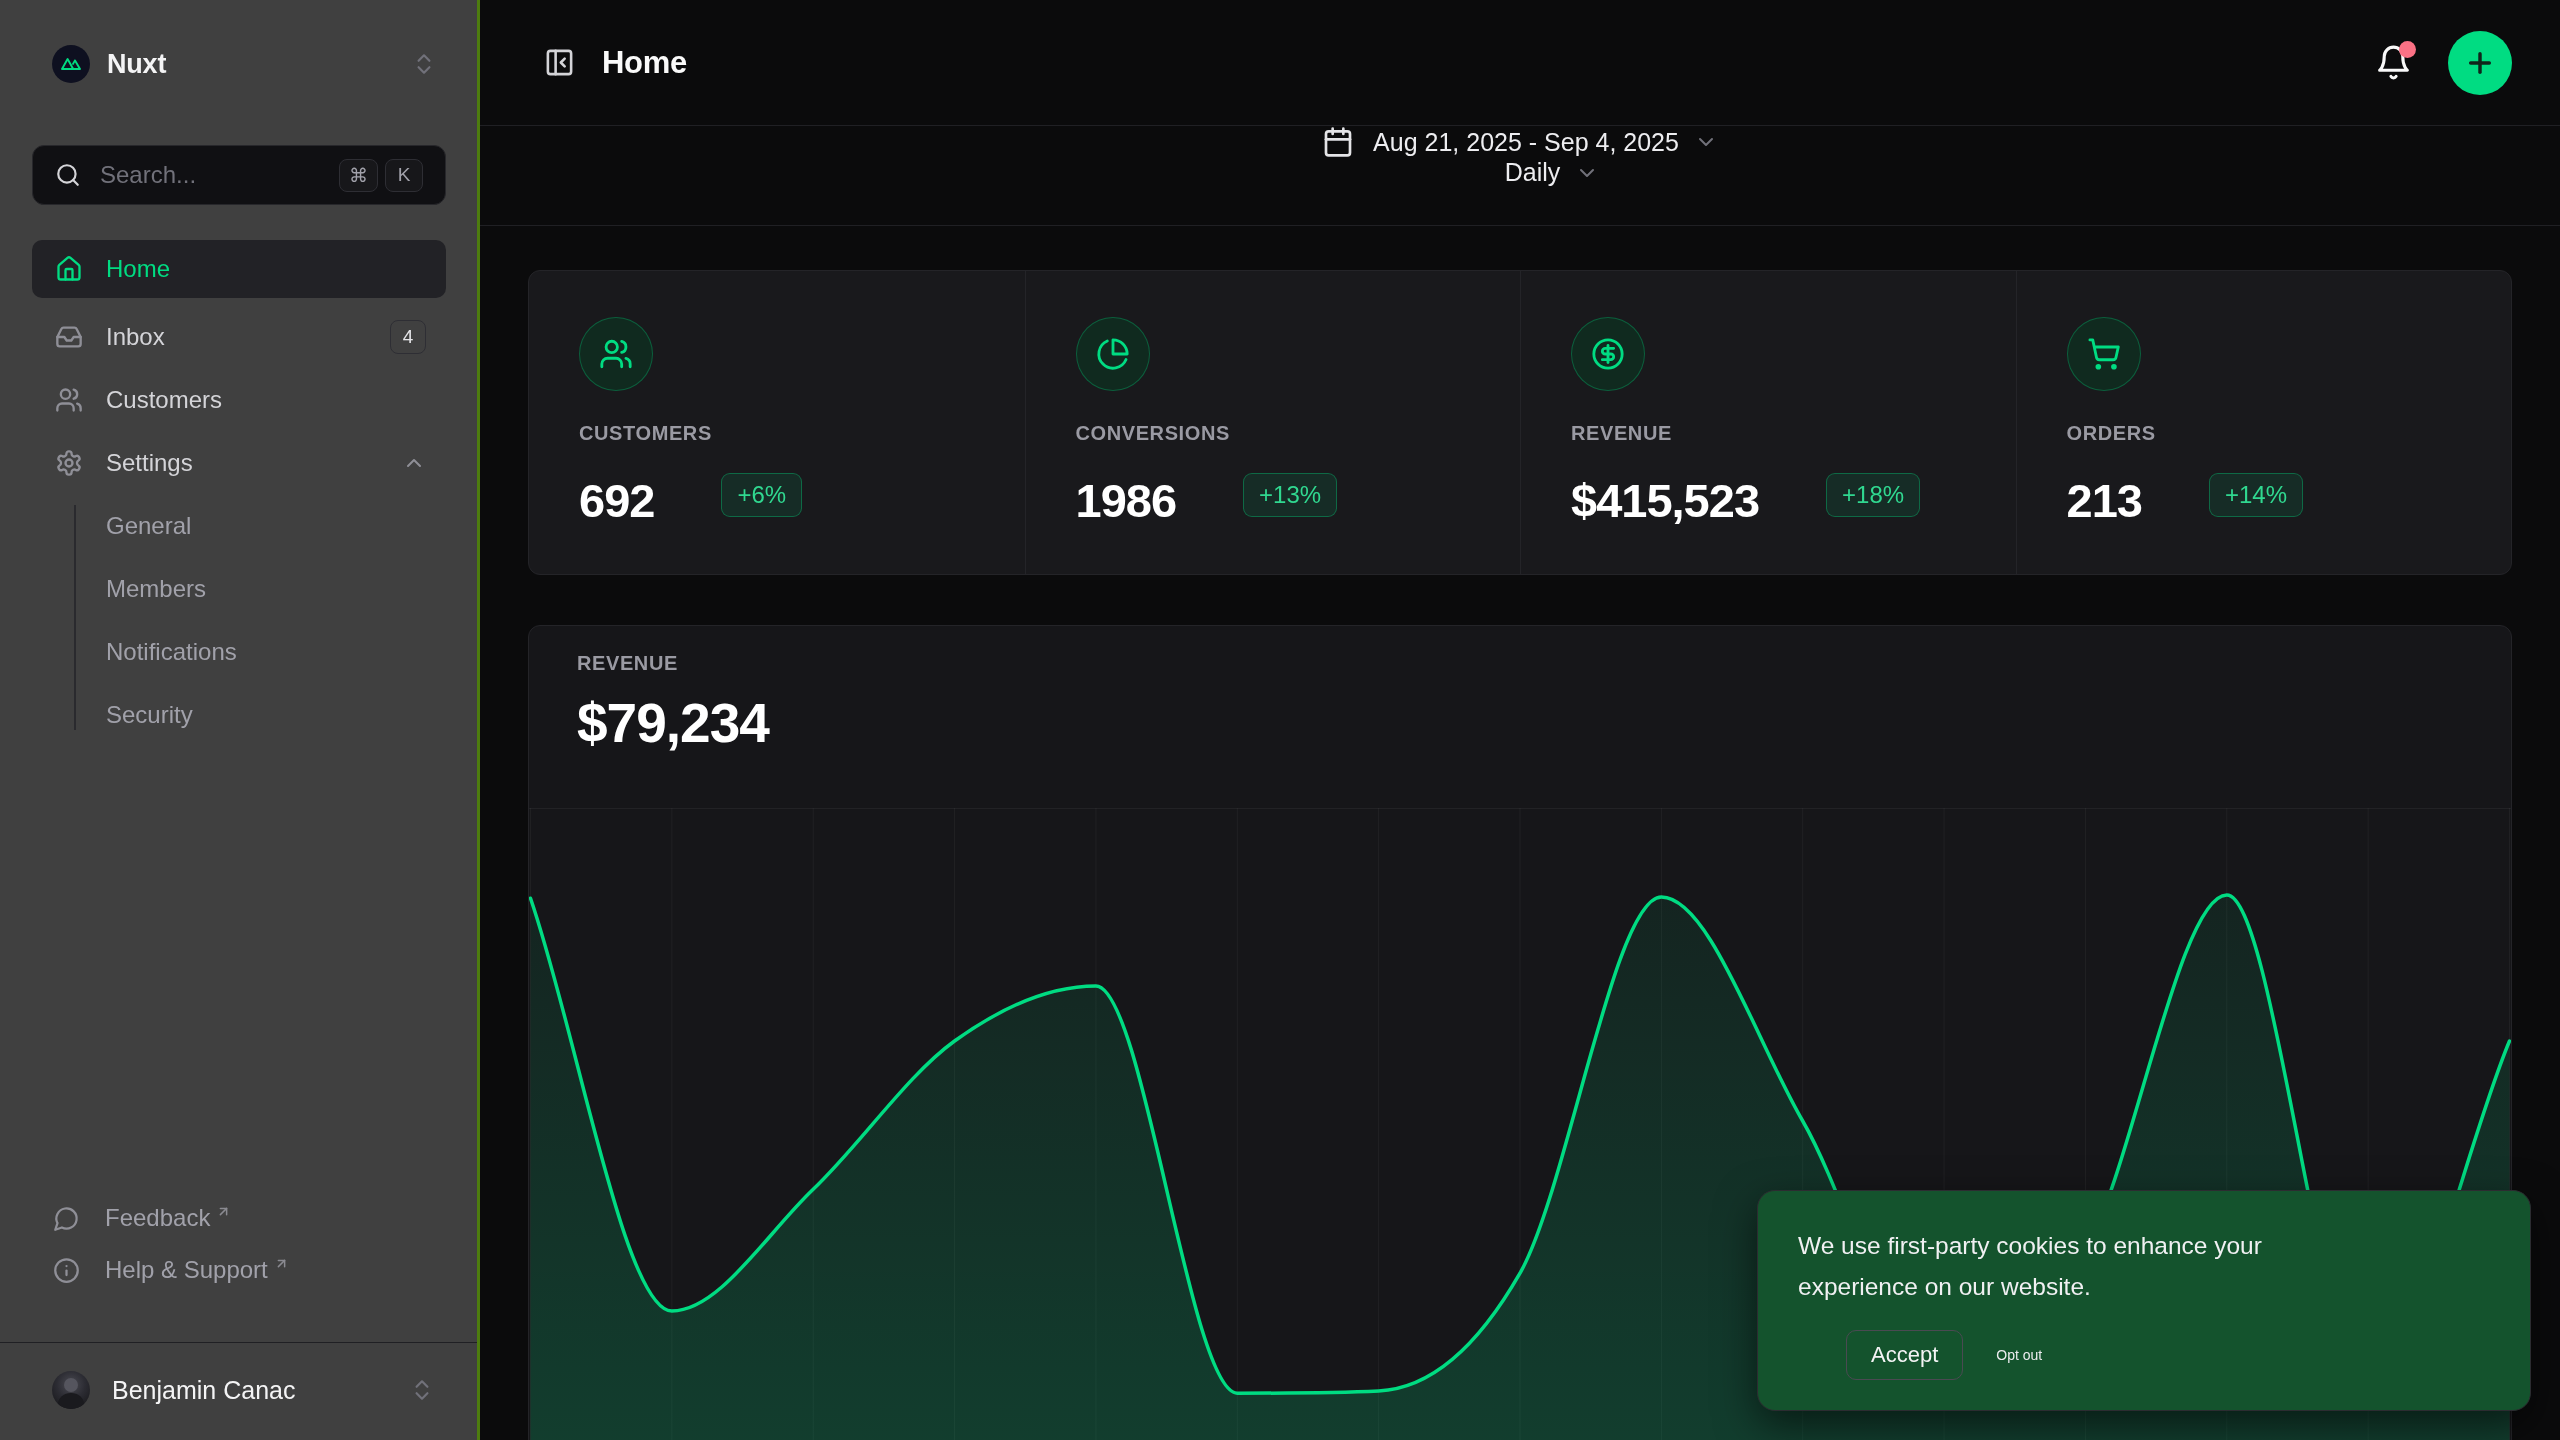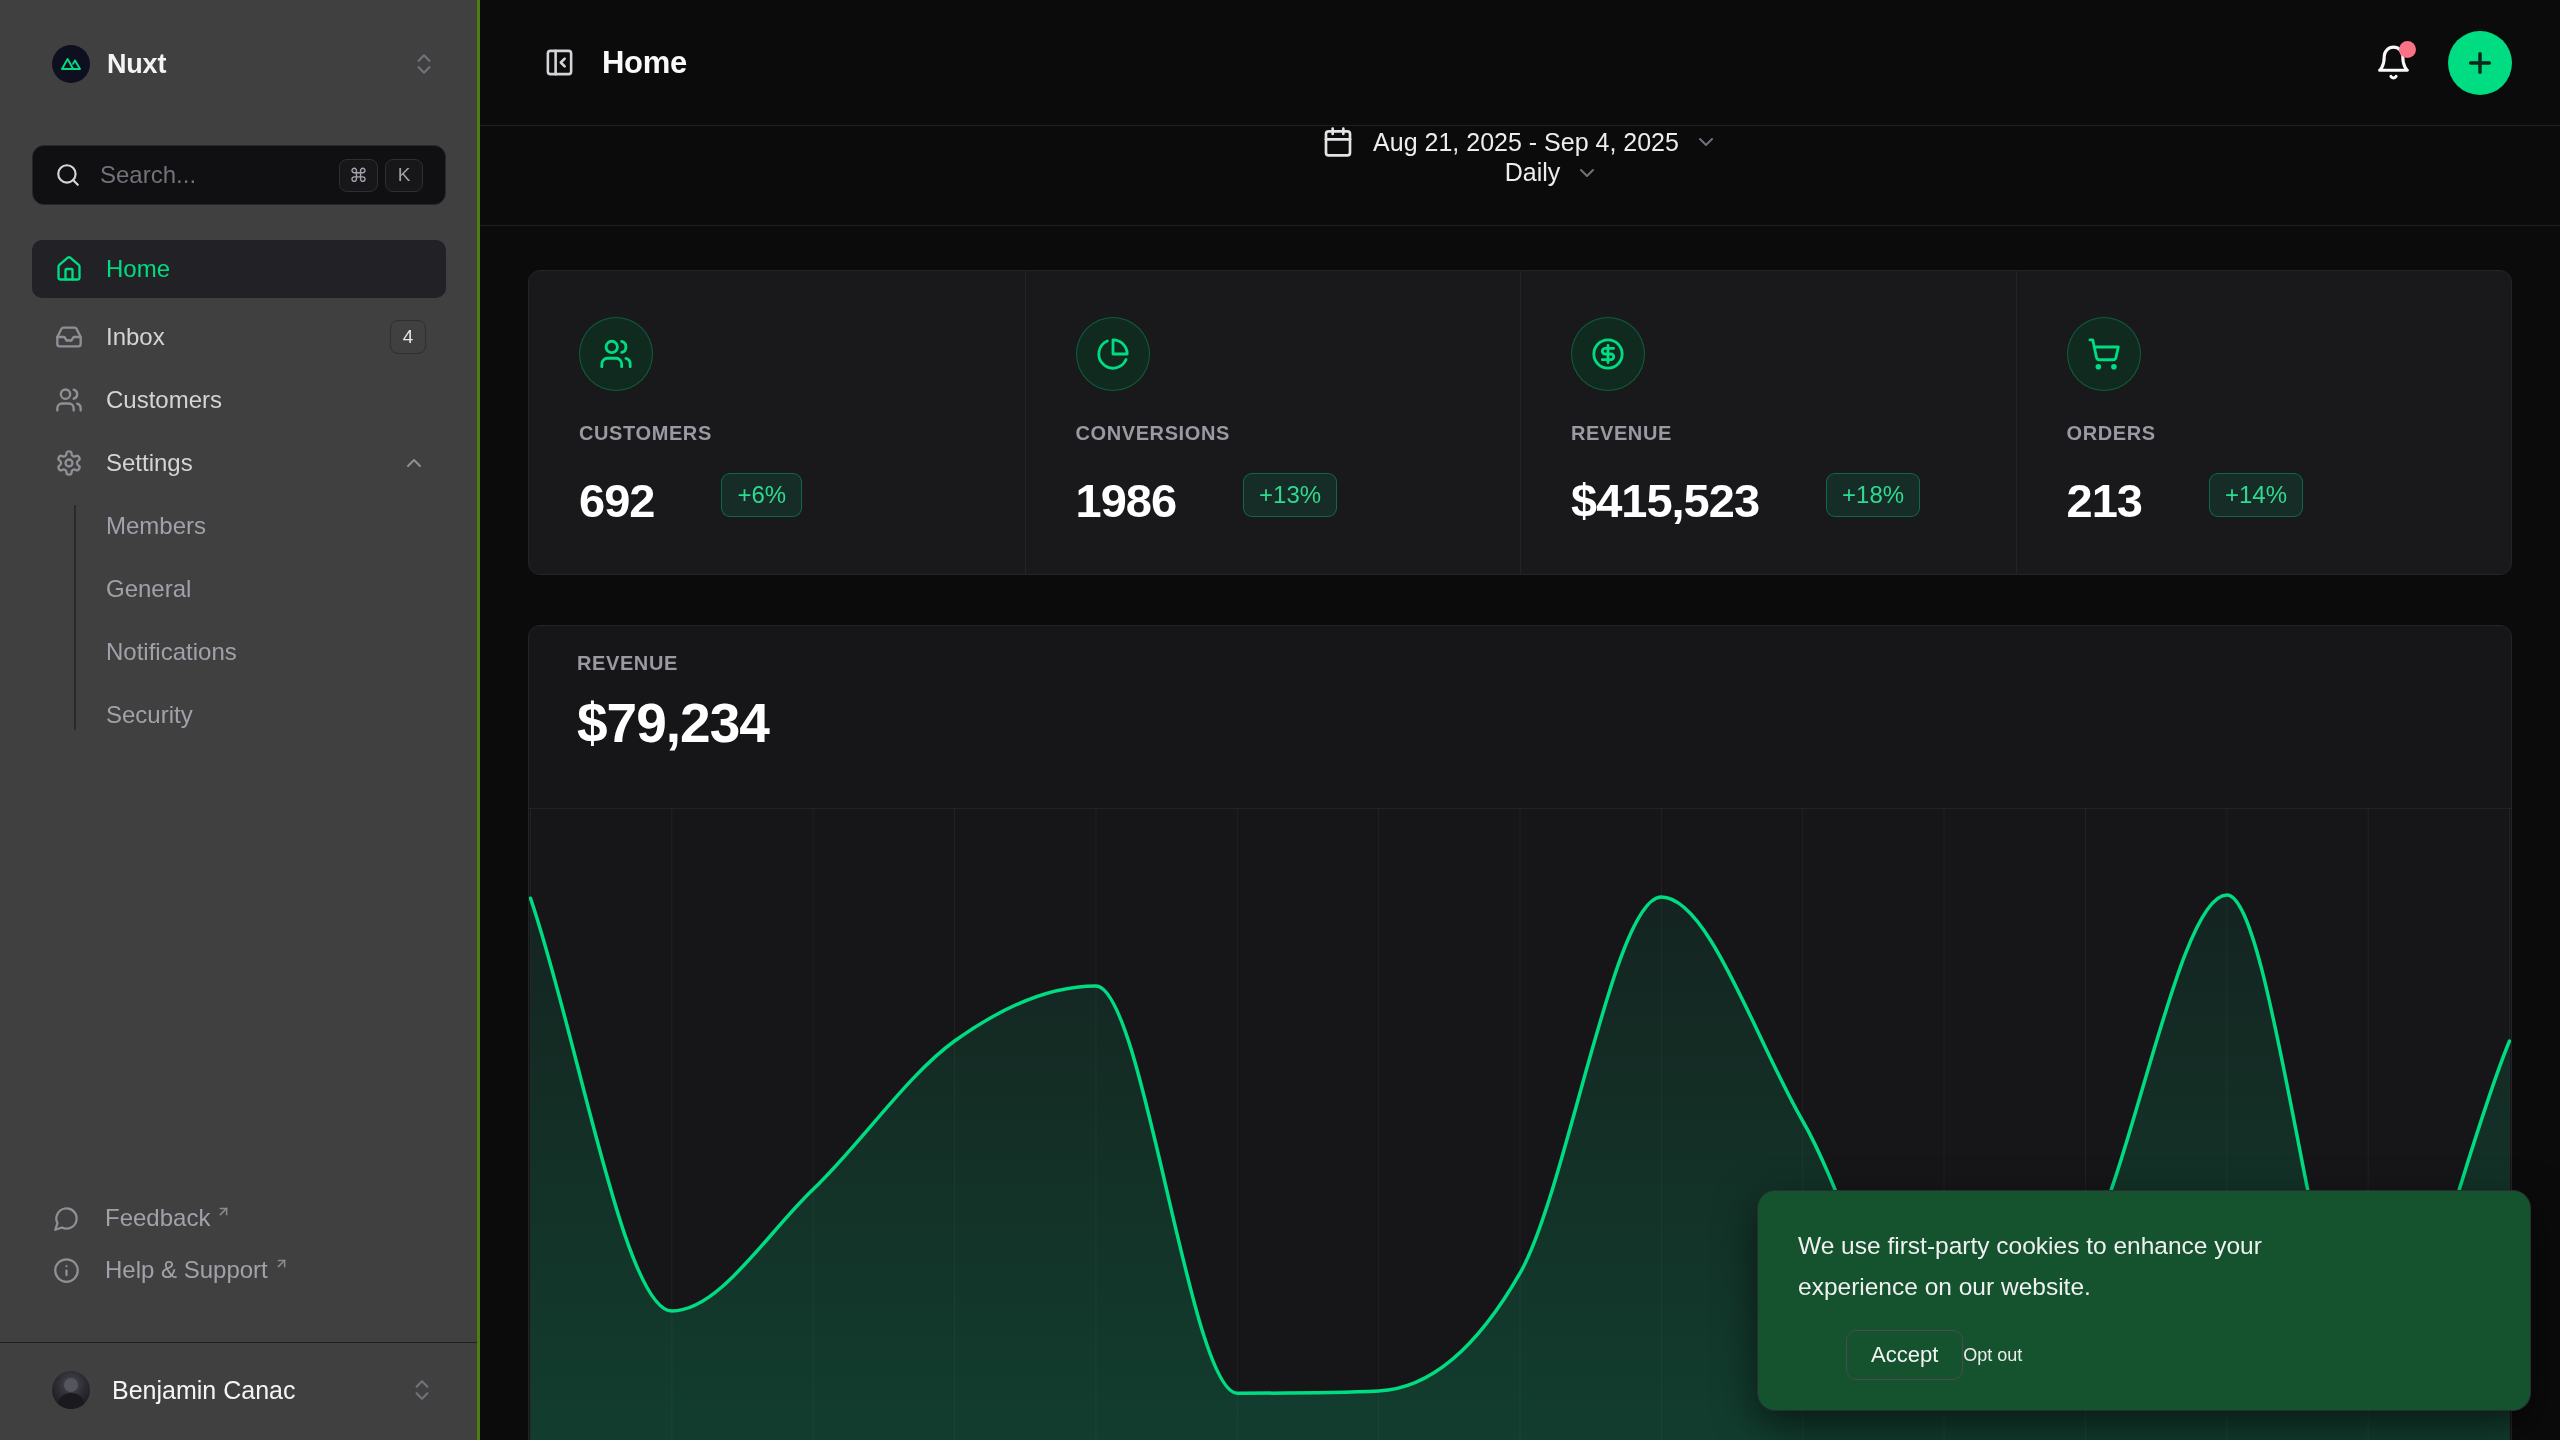--- a/index.html
+++ b/index.html
@@ -155,22 +155,22 @@
     box-shadow:0 14px 40px rgba(0,0,0,0.55);
     padding:34px 40px; z-index:10;
   }
   .cookie-msg { font-size:24.5px; font-weight:500; line-height:41px; color:#f0f0f2; max-width:540px; }
   .cookie-actions { margin-top:23px; display:flex; align-items:center;padding-left:48px; }
   .accept-btn {
     padding:11px 24px; border-radius:10px; border:1px solid #4a4a52; background:transparent;
     color:#f4f4f5; font-size:22px; font-weight:500; font-family:inherit; cursor:pointer;
   }
   .optout-btn {
-    background:none; border:none; color:#ececef;
-    font-size:18px; font-weight:500; font-family:inherit; cursor:pointer;
+    margin-left:33px; background:none; border:none; color:#ececef;
+    font-size:14px; font-weight:500; font-family:inherit; cursor:pointer;
   }
 </style>
 </head>
 <body>
 
 <aside class="sidebar">
 
   <div class="brand-row">
     <span class="brand-logo">
       <svg width="24" height="24" viewBox="0 0 24 24" fill="none" stroke="#00dc82" stroke-width="1.9" stroke-linejoin="round">
@@ -243,24 +243,24 @@
       <span class="nlabel">Settings</span>
       <span class="nav-chevron">
         <svg width="24" height="24" viewBox="0 0 24 24" fill="none" stroke="currentColor" stroke-width="2" stroke-linecap="round" stroke-linejoin="round">
             <path d="m18 15-6-6-6 6"></path>
           </svg>
       </span>
     </div>
 
     <div class="sub-list">
       <div class="sub-row">
-          <span>Members</span>
+          <span>General</span>
         </div>
       <div class="sub-row">
-          <span>General</span>
+          <span>Members</span>
         </div>
       <div class="sub-row">
           <span>Notifications</span>
         </div>
       <div class="sub-row">
           <span>Security</span>
         </div>
     </div>
   </nav>
 

